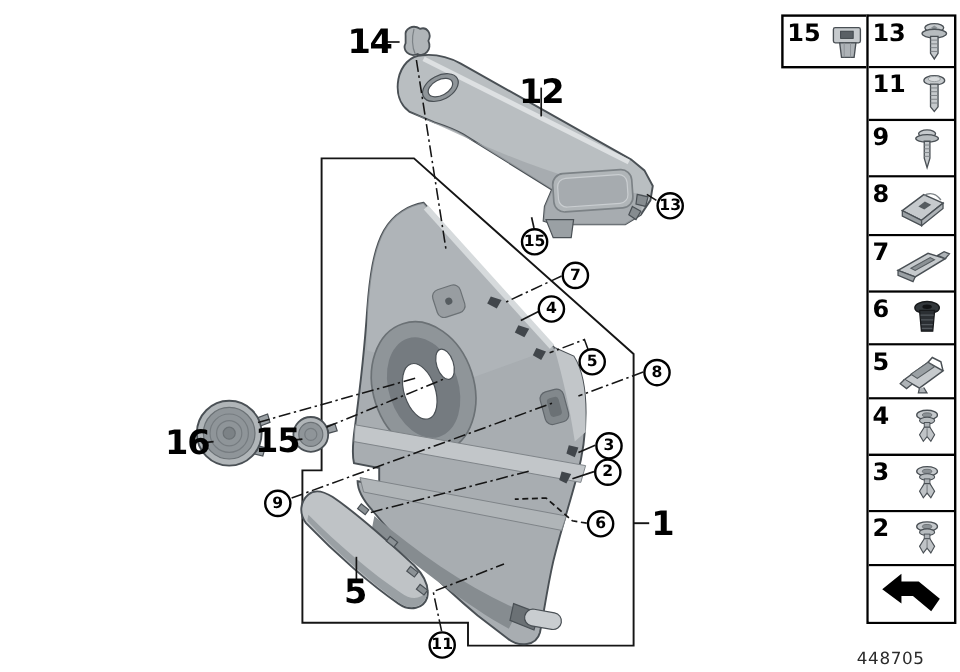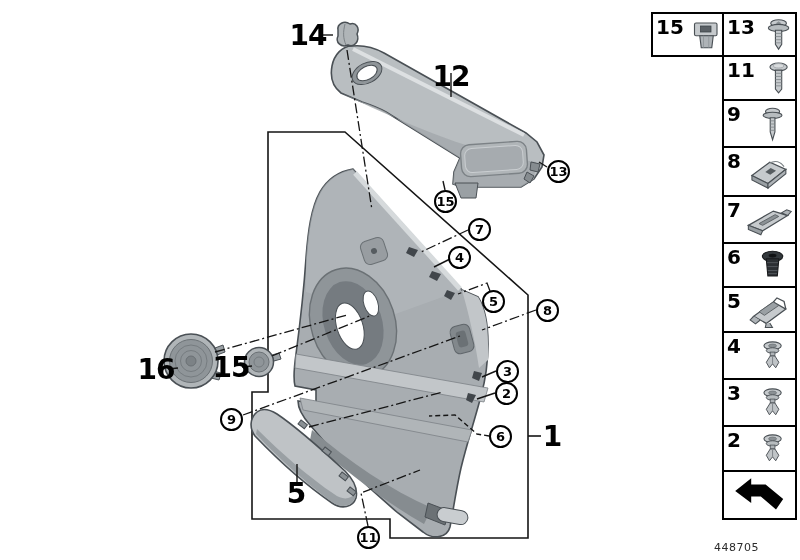--- a/index.html
+++ b/index.html
@@ -34,21 +34,21 @@
     font-weight:bold;font-size:20px;line-height:1;color:#000;
     align-self:flex-start;padding-top:2px;
   }
   .ficon{margin-left:auto;flex:0 0 auto;}
   .cell15{
     position:absolute;left:651px;top:12px;width:73px;height:45px;box-sizing:border-box;
     border:2px solid #000;background:#fff;display:flex;align-items:center;
     padding:1px 2px 1px 3px;z-index:4;cursor:pointer;
   }
   .fignum{
-    position:absolute;left:714px;top:541px;font-size:11px;color:#2b2b2b;
+    position:absolute;left:714px;top:541px;font-size:14px;color:#2b2b2b;
     letter-spacing:0.5px;z-index:4;
   }
   #art{position:absolute;left:0;top:0;z-index:1;}
 </style>
 </head>
 <body>
 
 <svg id="art" width="800" height="560" viewBox="0 0 800 560">
 
   <g stroke="#151515" stroke-width="1.6" fill="none">

